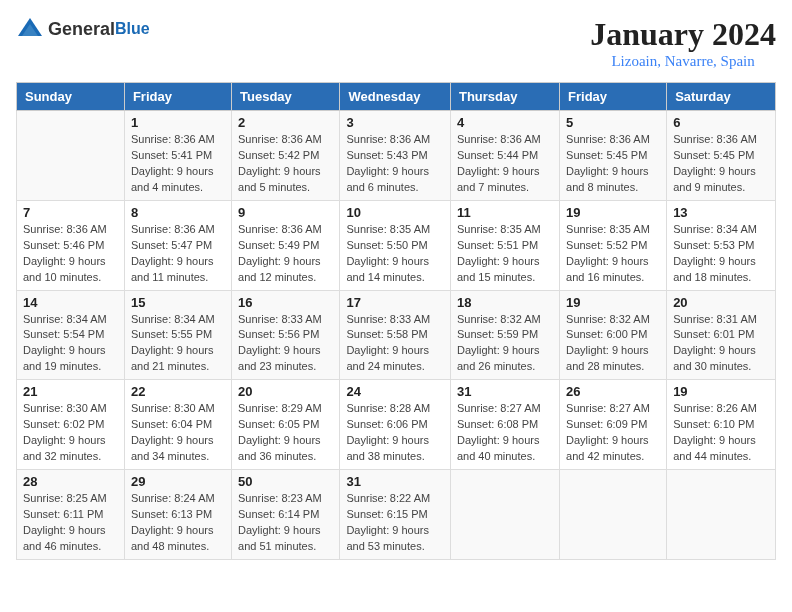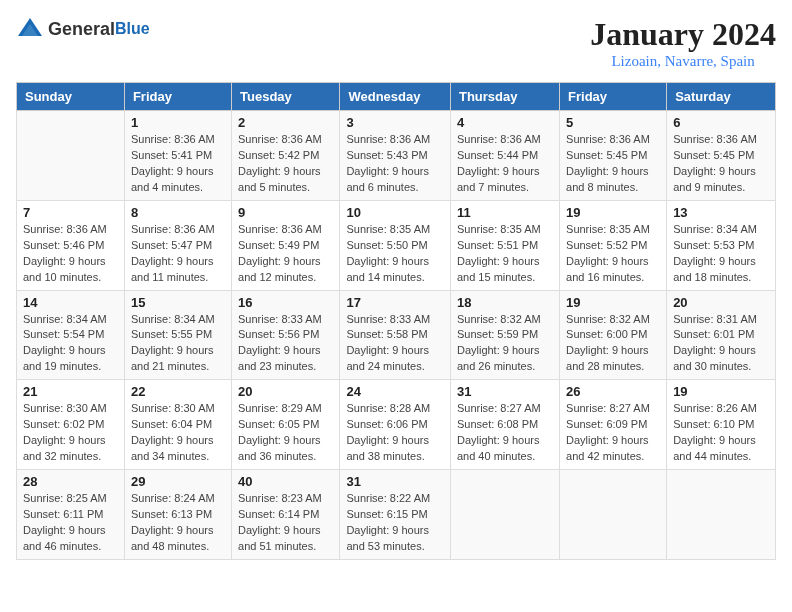--- a/index.html
+++ b/index.html
@@ -245,21 +245,21 @@
       <tr>
         <td>
           <span class="day-num">28</span>
           <div class="day-detail">Sunrise: 8:25 AM<br>Sunset: 6:11 PM<br>Daylight: 9 hours and 46 minutes.</div>
         </td>
         <td>
           <span class="day-num">29</span>
           <div class="day-detail">Sunrise: 8:24 AM<br>Sunset: 6:13 PM<br>Daylight: 9 hours and 48 minutes.</div>
         </td>
         <td>
-          <span class="day-num">40</span>
+          <span class="day-num">50</span>
           <div class="day-detail">Sunrise: 8:23 AM<br>Sunset: 6:14 PM<br>Daylight: 9 hours and 51 minutes.</div>
         </td>
         <td>
           <span class="day-num">31</span>
           <div class="day-detail">Sunrise: 8:22 AM<br>Sunset: 6:15 PM<br>Daylight: 9 hours and 53 minutes.</div>
         </td>
         <td></td>
         <td></td>
         <td></td>
       </tr>

